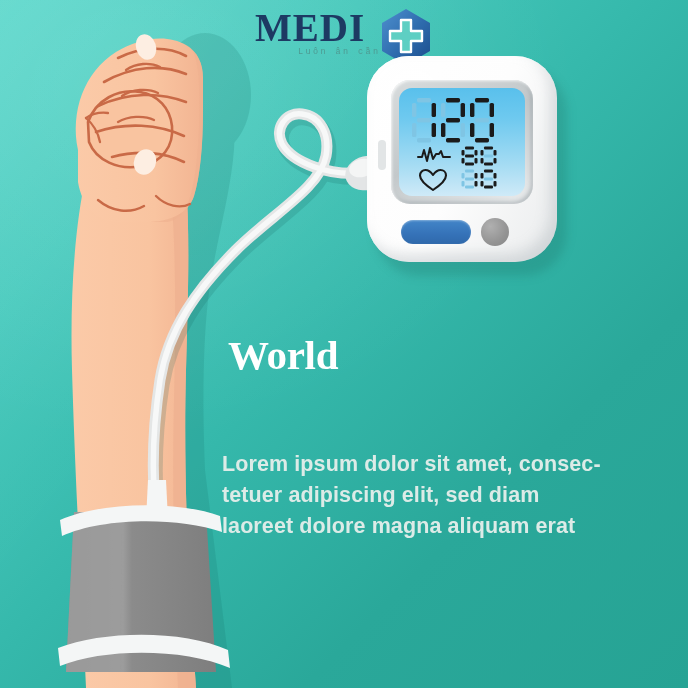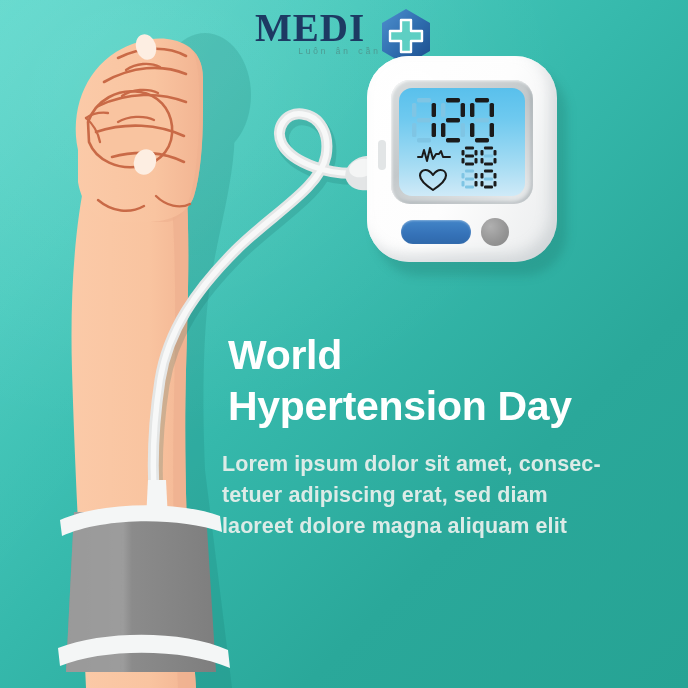--- a/index.html
+++ b/index.html
@@ -87,20 +87,21 @@
   .btn-round{
     position:absolute;left:80px;top:2px;width:28px;height:28px;border-radius:50%;
     background:radial-gradient(circle at 34% 30%,#b0b0b0,#949494 60%,#868686 100%);
   }
 
   
   #title{
     position:absolute;left:228px;top:330px;width:448px;
     color:#ffffff;font-size:41px;font-weight:700;line-height:51px;
     letter-spacing:-0.3px;
+    font-family:Liberation Serif, serif;
   }
   #body-copy{
     position:absolute;left:222px;top:449px;width:452px;
     color:#dcebe7;font-size:21.5px;line-height:31px;font-weight:700;
     letter-spacing:.1px;
   }
   #body-copy div{white-space:nowrap;}
 </style>
 </head>
 <body>
@@ -347,22 +348,21 @@
 
       <div class="mon-btn-panel">
         <div class="btn-pill"></div>
         <div class="btn-round"></div>
       </div>
     </div>
   </div>
 
   <div id="title">
     <div>World</div>
-    <div>Hypertension Day</div>
   </div>
 
   <div id="body-copy">
     <div>Lorem ipsum dolor sit amet, consec-</div>
-    <div>tetuer adipiscing erat, sed diam</div>
-    <div>laoreet dolore magna aliquam elit</div>
+    <div>tetuer adipiscing elit, sed diam</div>
+    <div>laoreet dolore magna aliquam erat</div>
   </div>
 
 </div>
 
 </body></html>

